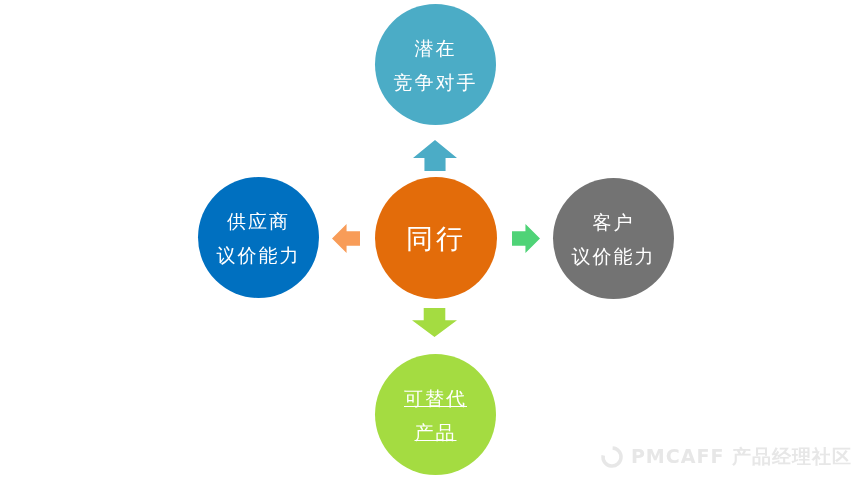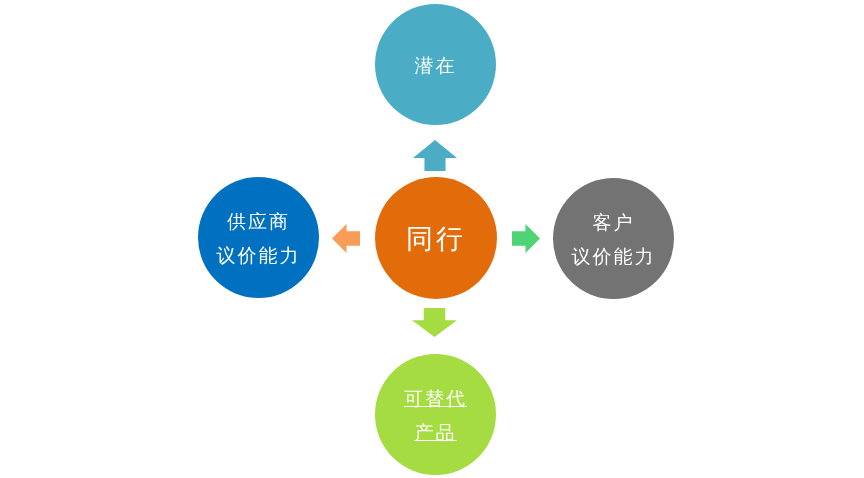--- a/index.html
+++ b/index.html
@@ -75,20 +75,21 @@
   }
   .watermark-logo { display: block; }
 </style>
 </head>
 <body>
 
 <div class="canvas">
 
   <div class="circle node-outer node-top" style="background-color: rgb(75, 172, 198);">
     <div class="line">潜在</div>
+    <div class="line">竞争对手</div>
   </div>
 
   <div class="circle node-outer node-left" style="background-color: rgb(0, 112, 192);">
     <div class="line">供应商</div>
     <div class="line">议价能力</div>
   </div>
 
   <div class="circle node-center node-mid" style="background-color: rgb(227, 108, 10);">
     <div class="line">同行</div>
   </div>
@@ -101,14 +102,20 @@
   <div class="circle node-outer node-bottom" style="background-color: rgb(164, 220, 65); text-decoration: underline;">
     <div class="line">可替代</div>
     <div class="line">产品</div>
   </div>
 
   <div class="arrow arrow-up" style="background-color: rgb(75, 172, 198);"></div>
   <div class="arrow arrow-left" style="background-color: rgb(248, 156, 88);"></div>
   <div class="arrow arrow-right" style="background-color: rgb(79, 211, 119);"></div>
   <div class="arrow arrow-down" style="background-color: rgb(164, 220, 65);"></div>
 
+  <div class="watermark">
+    <svg class="watermark-logo" width="24" height="24" viewBox="0 0 24 24">
+      <circle cx="12" cy="12" r="9" fill="none" stroke="#e7e7e7" stroke-width="3.5" stroke-dasharray="44 13" stroke-dashoffset="8" transform="rotate(-40 12 12)"></circle>
+    </svg>
+    <span class="watermark-text" style="color: rgb(231, 231, 231);">PMCAFF 产品经理社区</span>
+  </div>
 
 </div>
 
 </body></html>

